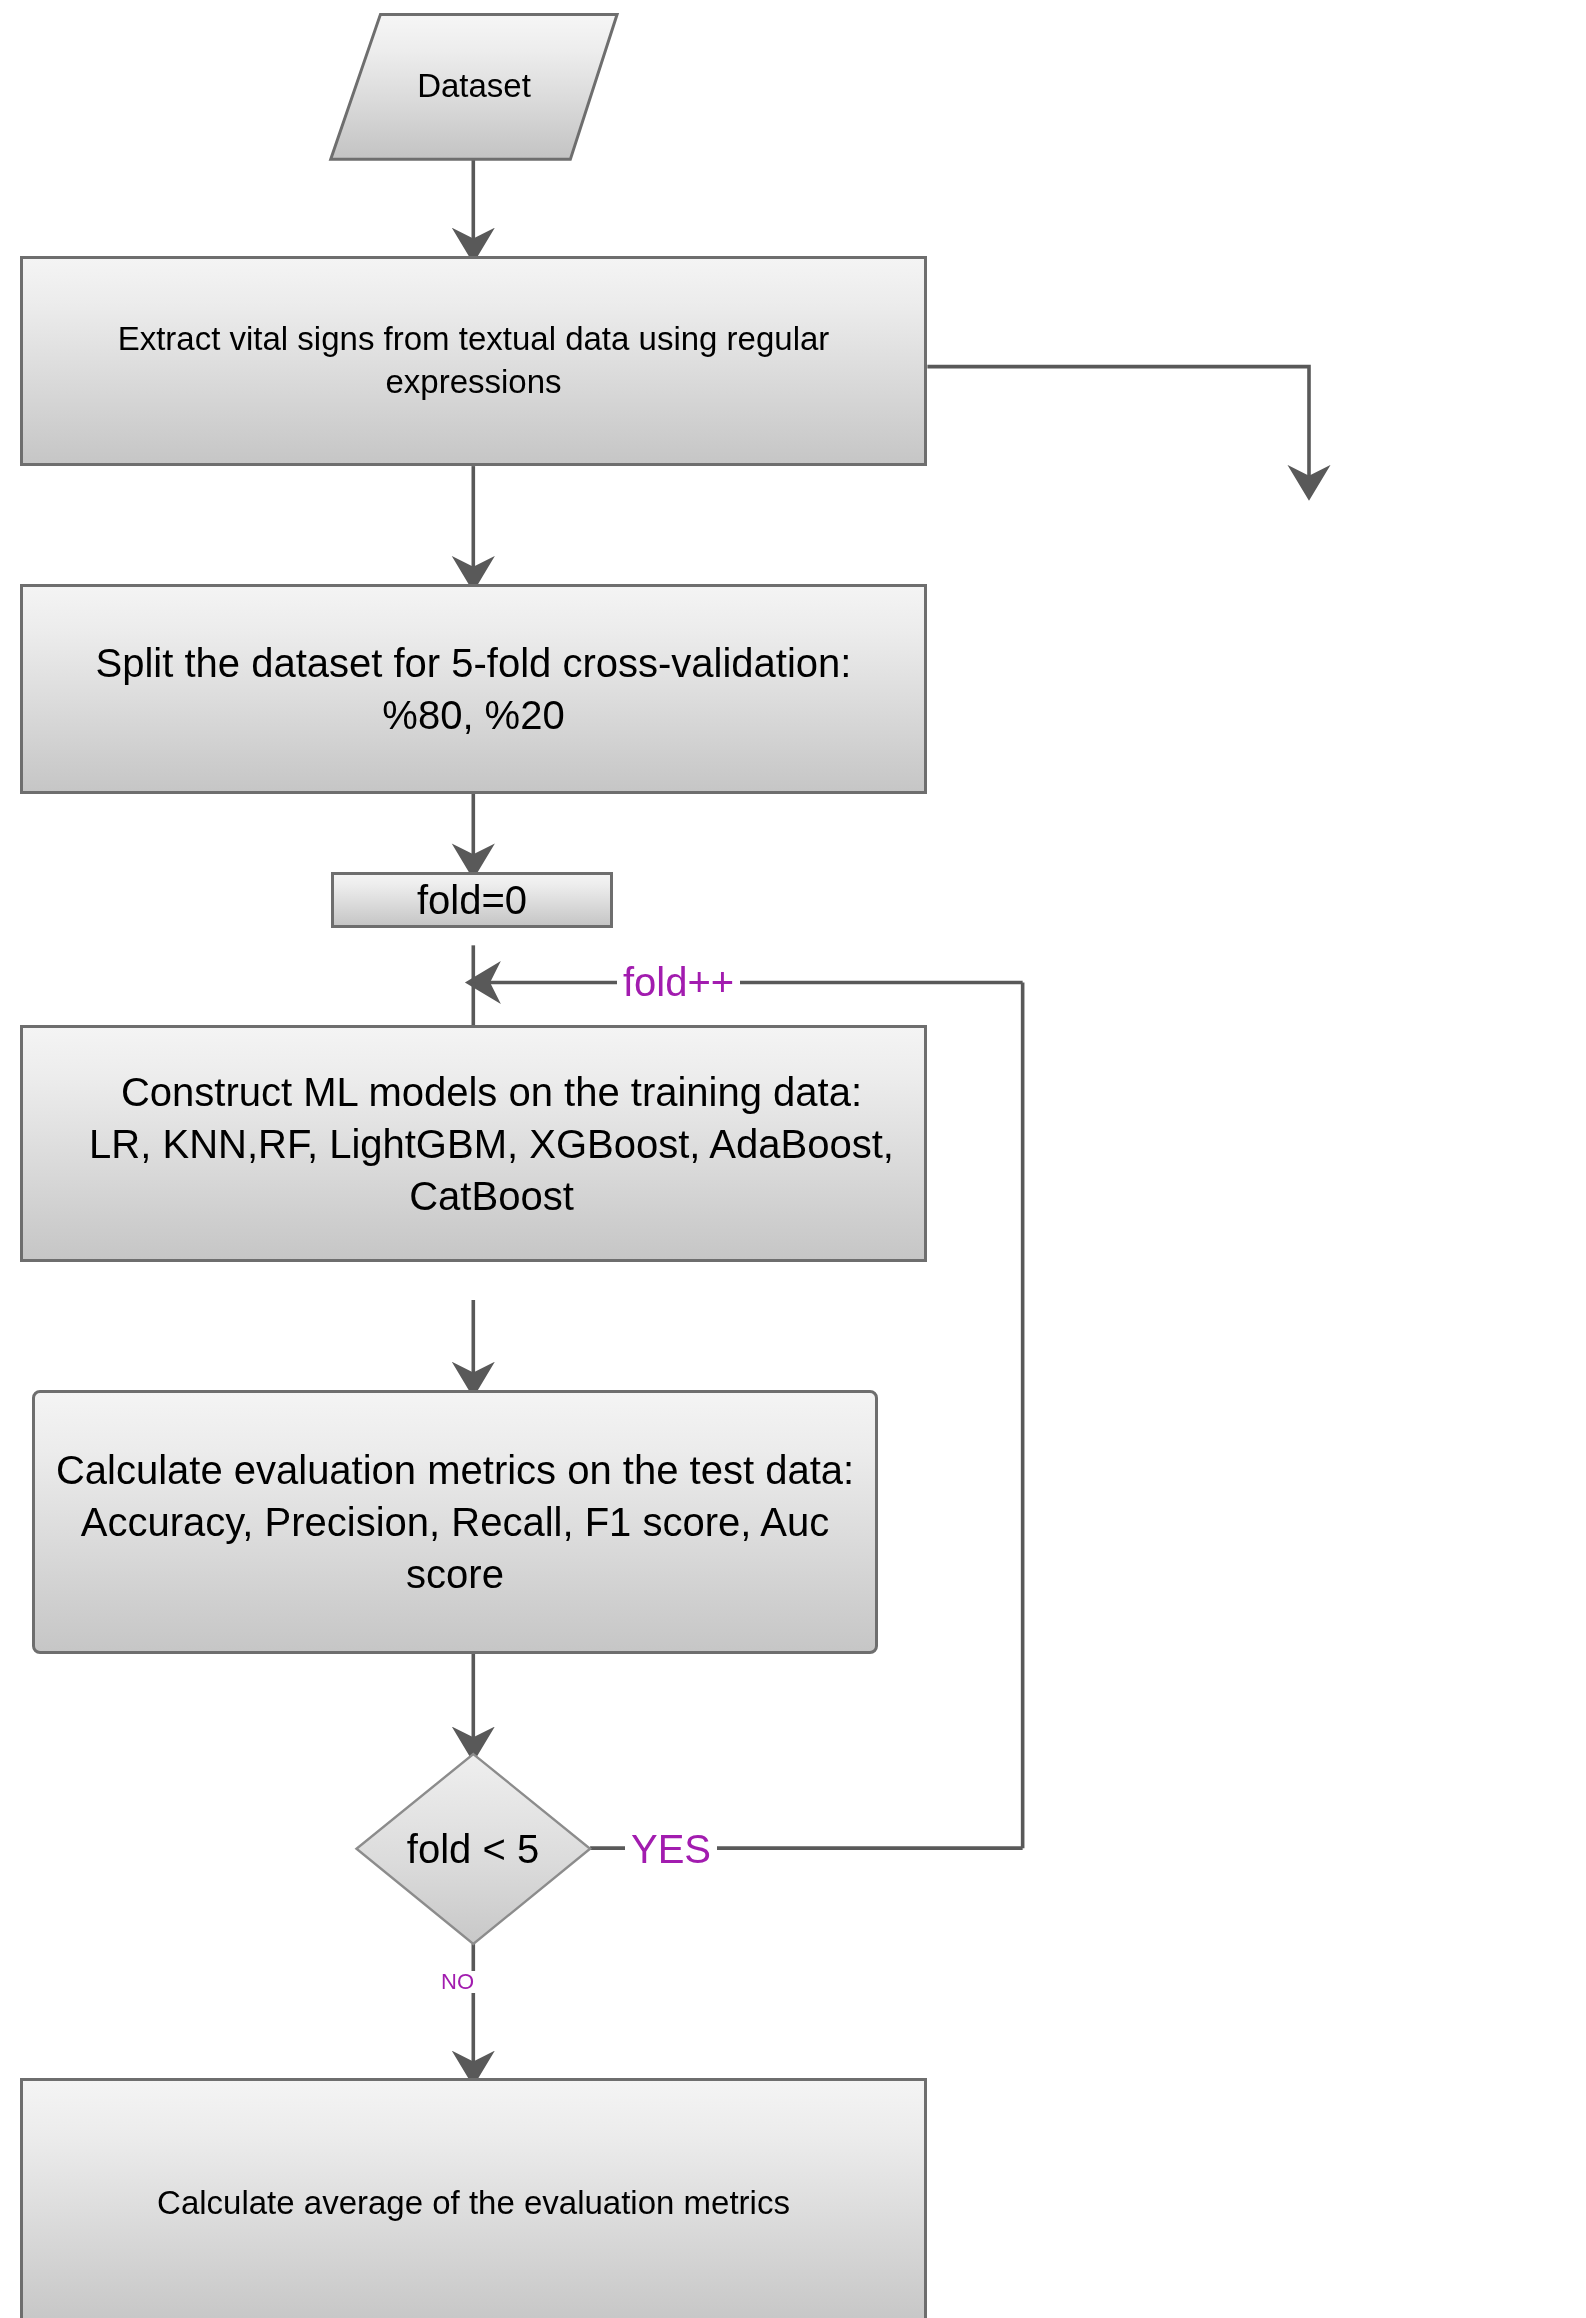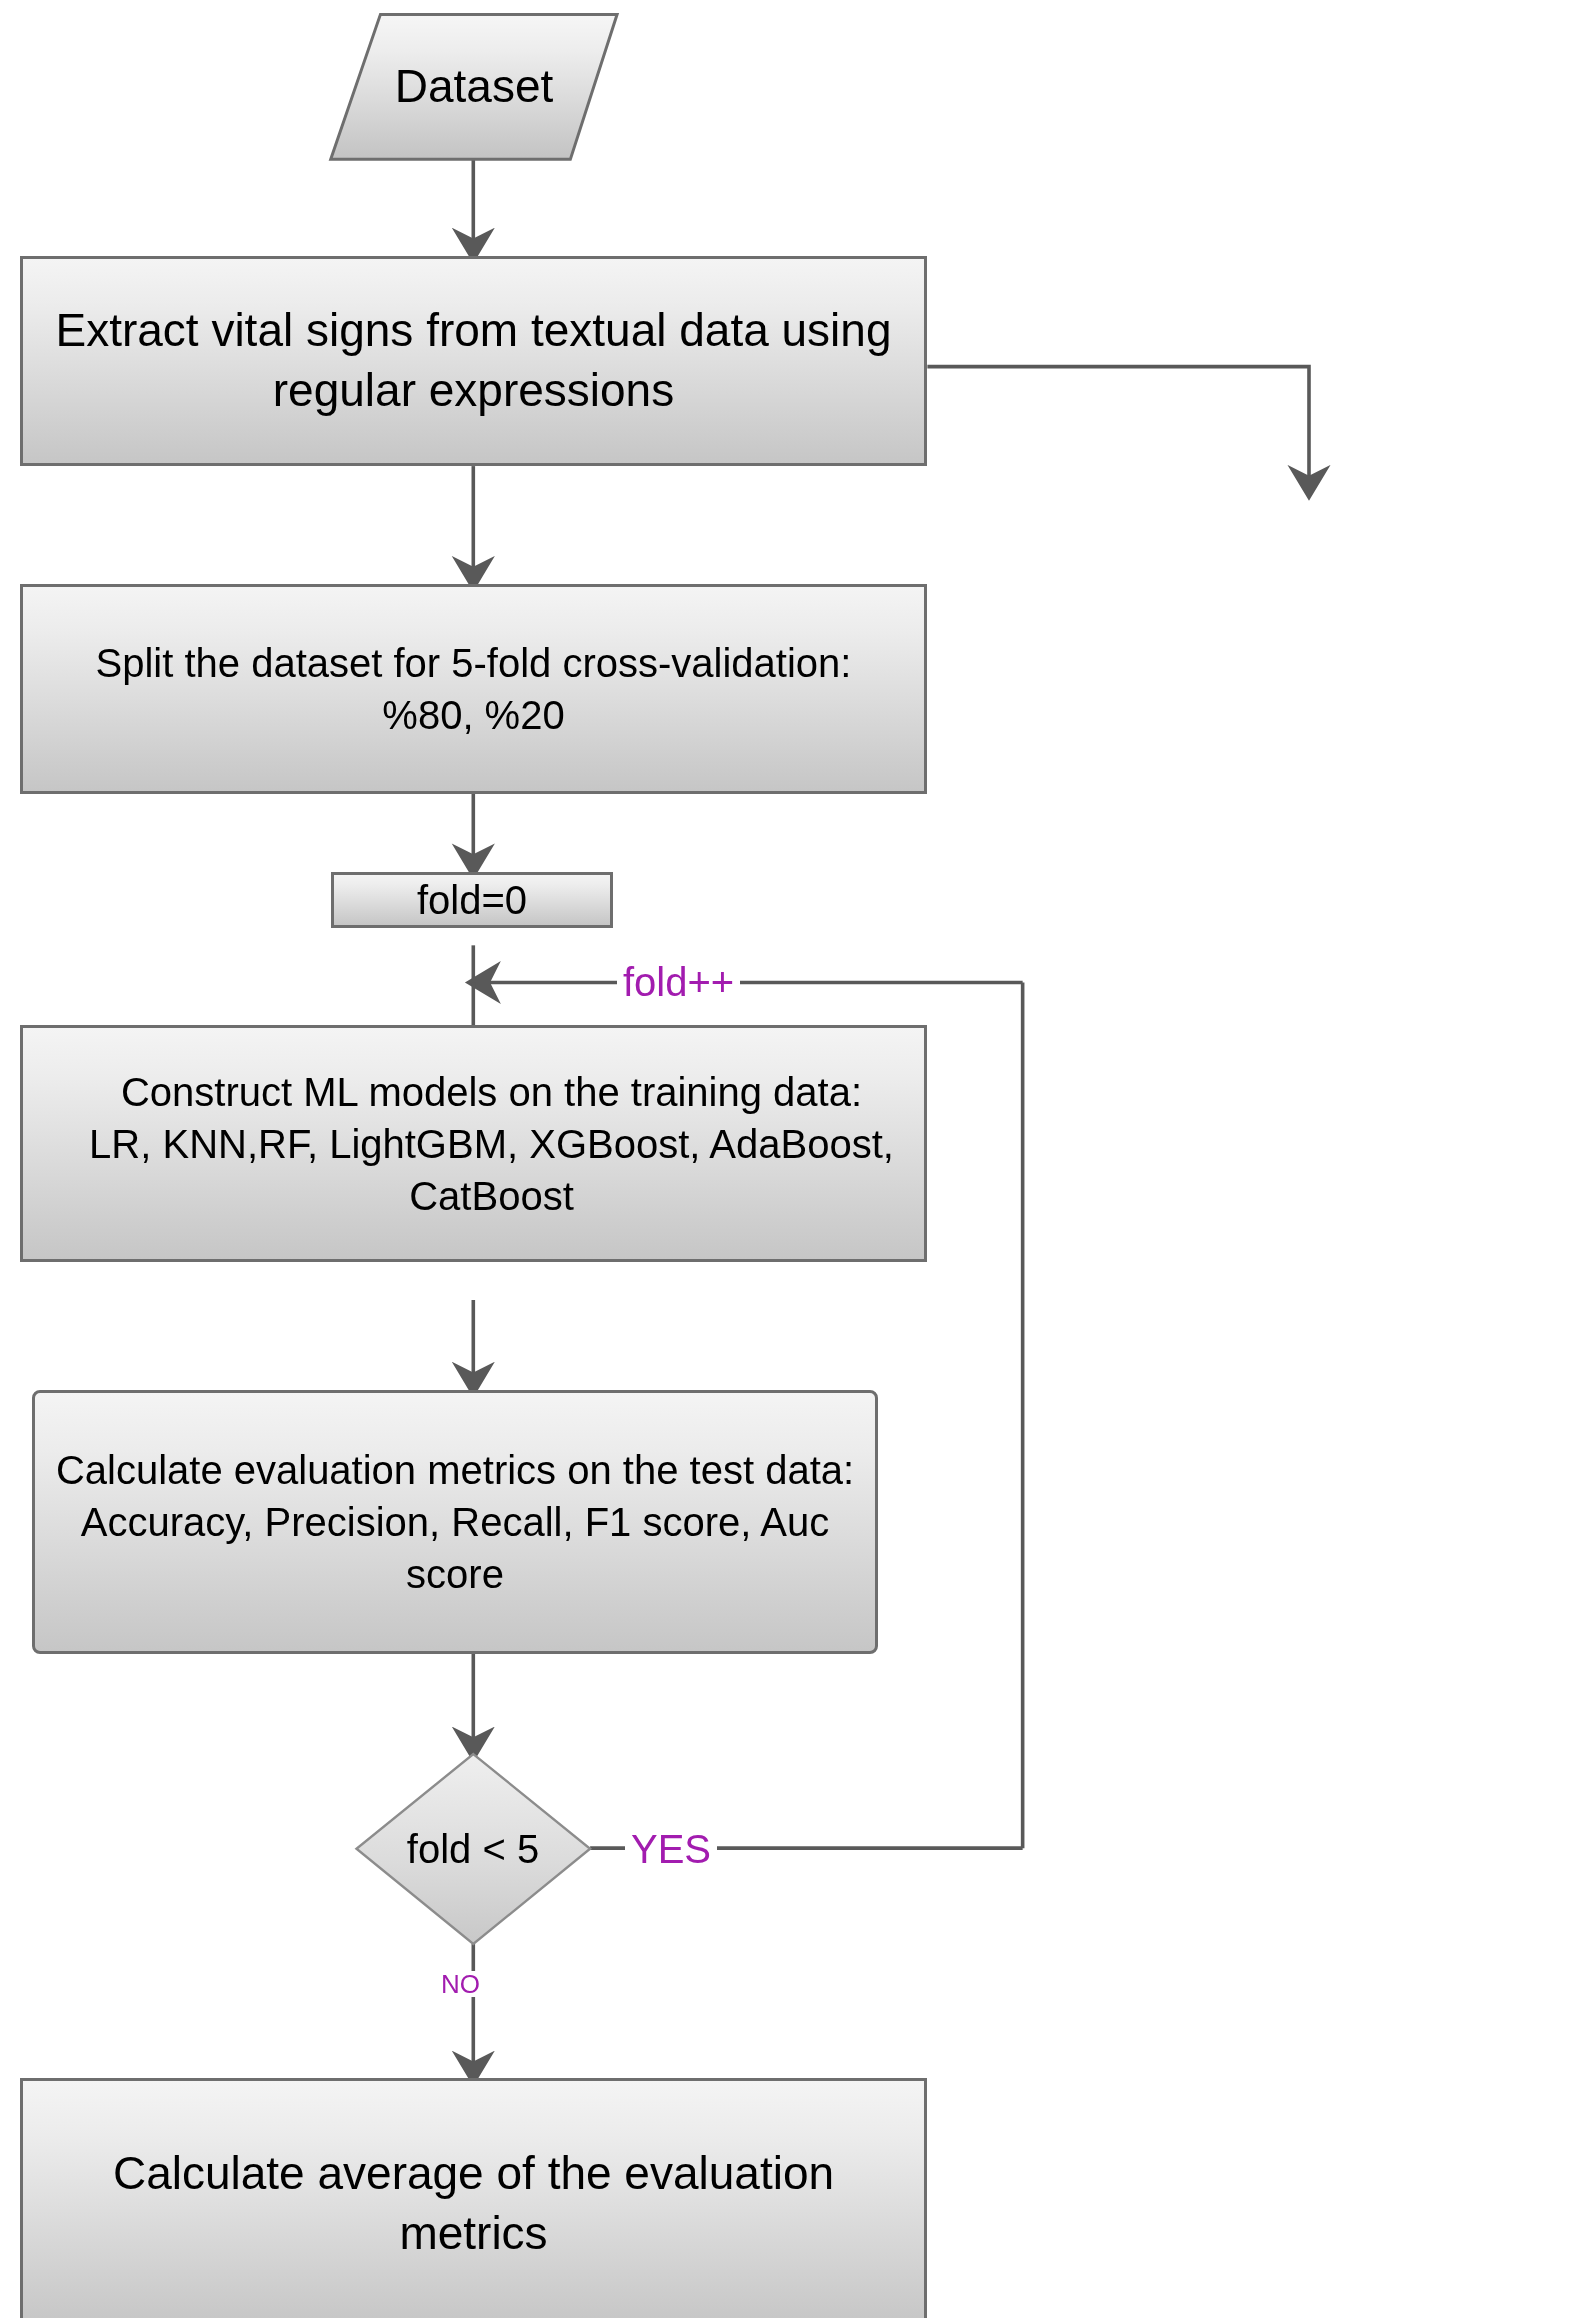--- a/index.html
+++ b/index.html
@@ -7,23 +7,23 @@
        font-family:"Liberation Sans","DejaVu Sans",sans-serif;}
   #canvas{position:absolute;inset:0;width:1587px;height:2319px;}
   .svg-layer{position:absolute;left:0;top:0;width:1587px;height:2319px;}
 
   .node{position:absolute;box-sizing:border-box;display:flex;align-items:center;
         justify-content:center;text-align:center;color:#000;}
   .proc{border:3px solid #6e6e6e;
         background:linear-gradient(180deg,#f4f4f4 0%,#ececec 22%,#dcdcdc 55%,#c6c6c6 100%);align-items:center;}
   .proc-txt{line-height:1.30;padding:0 17px;white-space:pre-line;}
 
-  .big   {font-size:46px;}
+  .big   {font-size:33px;}
   .small {font-size:40px;}
-  .tiny  {font-size:26px;}
+  .tiny  {font-size:22px;}
 
   .lbl{position:absolute;color:#a21caf;background:#ffffff;padding:0 6px;
        white-space:nowrap;line-height:1;}
 
   .shape-txt{position:absolute;display:flex;align-items:center;justify-content:center;
              text-align:center;color:#000;white-space:pre-line;line-height:1.30;}
 </style>
 </head>
 <body>
 

